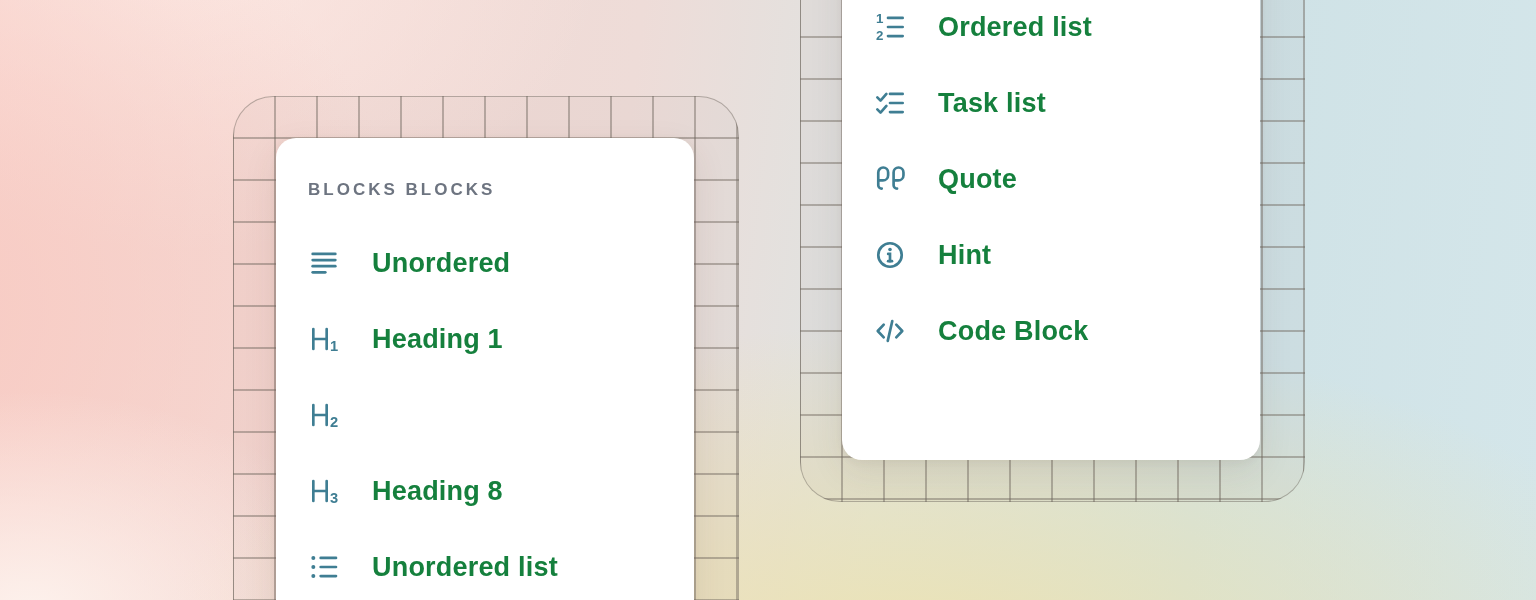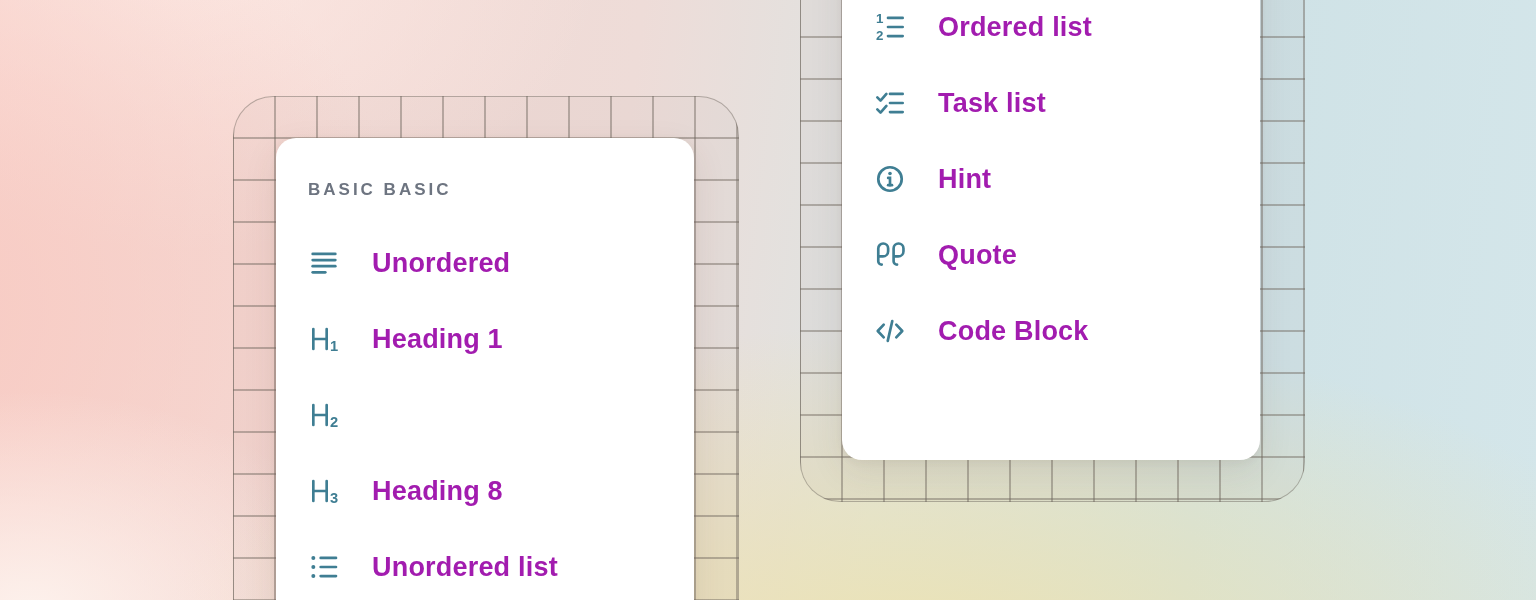--- a/index.html
+++ b/index.html
@@ -24,36 +24,36 @@
     box-shadow:0 12px 34px rgba(90,60,50,0.10),0 2px 8px rgba(90,60,50,0.06);}
   .card-left{left:276px;top:138px;width:418px;height:520px;}
   .card-right{left:842px;top:-60px;width:418px;height:520px;}
   .section-label{position:absolute;left:32px;top:42px;font-size:17px;font-weight:bold;
     letter-spacing:3px;color:#6d7480;}
   .menu-list{position:absolute;left:0;right:0;}
   .card-left .menu-list{top:87px;}
   .card-right .menu-list{top:49px;}
   .menu-item{display:flex;align-items:center;height:76px;padding:0 24px 0 31px;cursor:pointer;}
   .menu-item .icon{width:34px;height:34px;flex:0 0 34px;display:flex;align-items:center;justify-content:center;}
-  .menu-item .label{margin-left:31px;font-size:27px;font-weight:bold;color:#a21caf;letter-spacing:0.2px;}
+  .menu-item .label{margin-left:31px;font-size:27px;font-weight:bold;color:#15803d;letter-spacing:0.2px;}
   .icon svg{display:block;}
   .icon svg *{stroke:#3f7e93;}
   .icon svg .f{fill:#3f7e93;stroke:none;}
   .icon svg text{fill:#3f7e93;stroke:none;font-family:"Liberation Sans",sans-serif;font-weight:bold;}
 </style>
 </head>
 <body>
 
 <div class="stage">
 
   <div class="grid-panel grid-left"></div>
   <div class="grid-panel grid-right"></div>
 
   <div class="card card-left">
-    <div class="section-label">BASIC BASIC</div>
+    <div class="section-label">BLOCKS BLOCKS</div>
     <div class="menu-list">
 
       <div class="menu-item">
         <span class="icon">
           <svg width="32" height="32" viewBox="0 0 24 24" fill="none" stroke-width="2" stroke-linecap="round">
             <path d="M3.5 5.2 H20.5"></path>
               <path d="M3.5 9.8 H20.5"></path>
               <path d="M3.5 14.4 H20.5"></path>
               <path d="M3.5 19 H13"></path>
           </svg>
@@ -138,38 +138,38 @@
               <path d="M12 12 H21.5"></path>
               <path d="M12 18.8 H21.5"></path>
           </svg>
         </span>
         <span class="label">Task list</span>
       </div>
 
 
       <div class="menu-item">
         <span class="icon">
+          <svg width="32" height="32" viewBox="0 0 24 24" fill="none" stroke-width="2" stroke-linecap="round" stroke-linejoin="round">
+            <path d="M5.8 19.2 A2.6 2.6 0 0 1 3.2 16.6 V7.1 A3.7 3.7 0 0 1 6.9 3.4 A3.7 3.7 0 0 1 10.6 7.1 V9.1 A3.9 3.9 0 0 1 6.7 13 H3.2"></path>
+            <path d="M17.3 19.2 A2.6 2.6 0 0 1 14.7 16.6 V7.1 A3.7 3.7 0 0 1 18.4 3.4 A3.7 3.7 0 0 1 22.1 7.1 V9.1 A3.9 3.9 0 0 1 18.2 13 H14.7"></path>
+          </svg>
+        </span>
+        <span class="label">Quote</span>
+      </div>
+
+      <div class="menu-item">
+        <span class="icon">
           <svg width="32" height="32" viewBox="0 0 24 24" fill="none" stroke-width="2" stroke-linecap="round">
             <circle cx="12" cy="12" r="8.8"></circle>
             <circle class="f" cx="12" cy="7.9" r="1.35"></circle>
             <path d="M10.6 11.2 H12 V16.6"></path>
               <path d="M10.6 16.6 H13.5"></path>
           </svg>
         </span>
         <span class="label">Hint</span>
-      </div>
-
-      <div class="menu-item">
-        <span class="icon">
-          <svg width="32" height="32" viewBox="0 0 24 24" fill="none" stroke-width="2" stroke-linecap="round" stroke-linejoin="round">
-            <path d="M5.8 19.2 A2.6 2.6 0 0 1 3.2 16.6 V7.1 A3.7 3.7 0 0 1 6.9 3.4 A3.7 3.7 0 0 1 10.6 7.1 V9.1 A3.9 3.9 0 0 1 6.7 13 H3.2"></path>
-            <path d="M17.3 19.2 A2.6 2.6 0 0 1 14.7 16.6 V7.1 A3.7 3.7 0 0 1 18.4 3.4 A3.7 3.7 0 0 1 22.1 7.1 V9.1 A3.9 3.9 0 0 1 18.2 13 H14.7"></path>
-          </svg>
-        </span>
-        <span class="label">Quote</span>
       </div>
 
       <div class="menu-item">
         <span class="icon">
           <svg width="32" height="32" viewBox="0 0 24 24" fill="none" stroke-width="2" stroke-linecap="round" stroke-linejoin="round">
             <path d="M7.3 7.2 L2.8 12 L7.3 16.8"></path>
             <path d="M16.7 7.2 L21.2 12 L16.7 16.8"></path>
             <path d="M13.7 4.6 L10.3 19.4"></path>
           </svg>
         </span>

